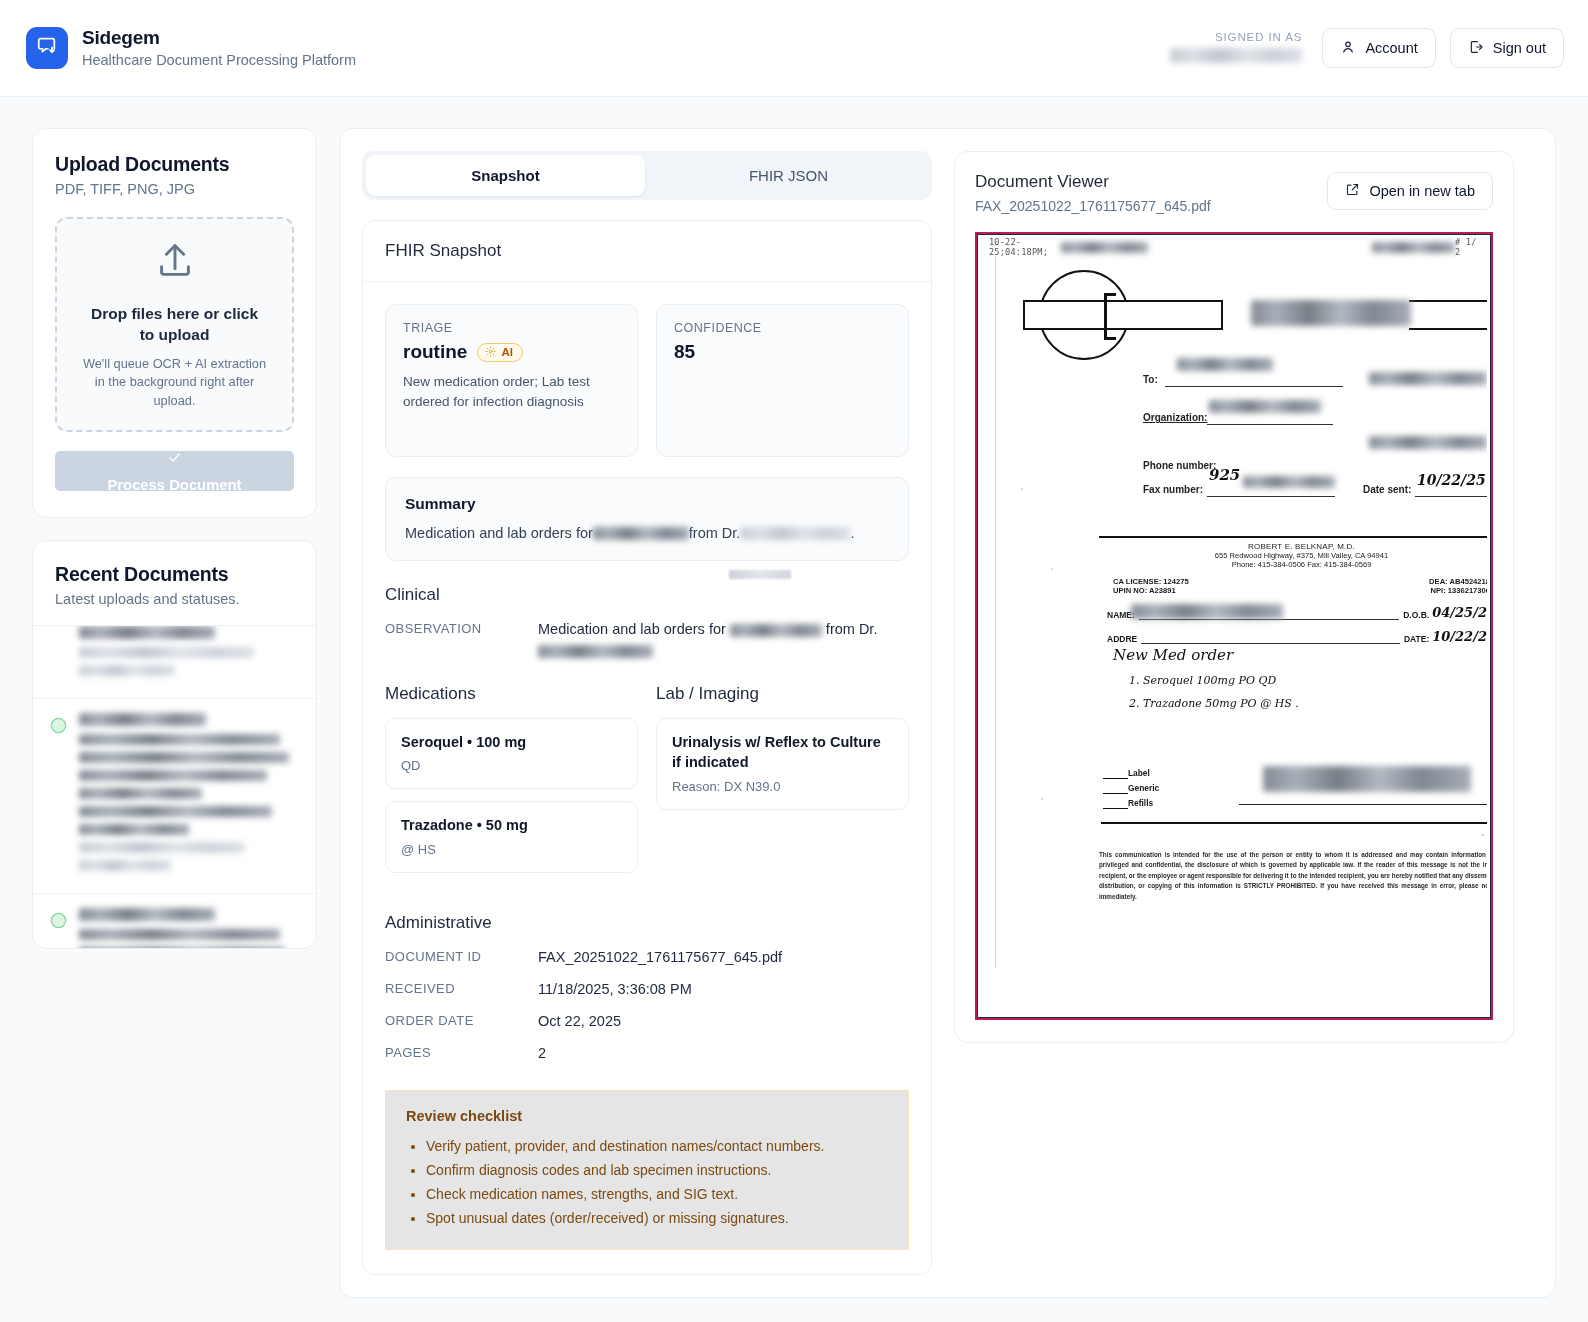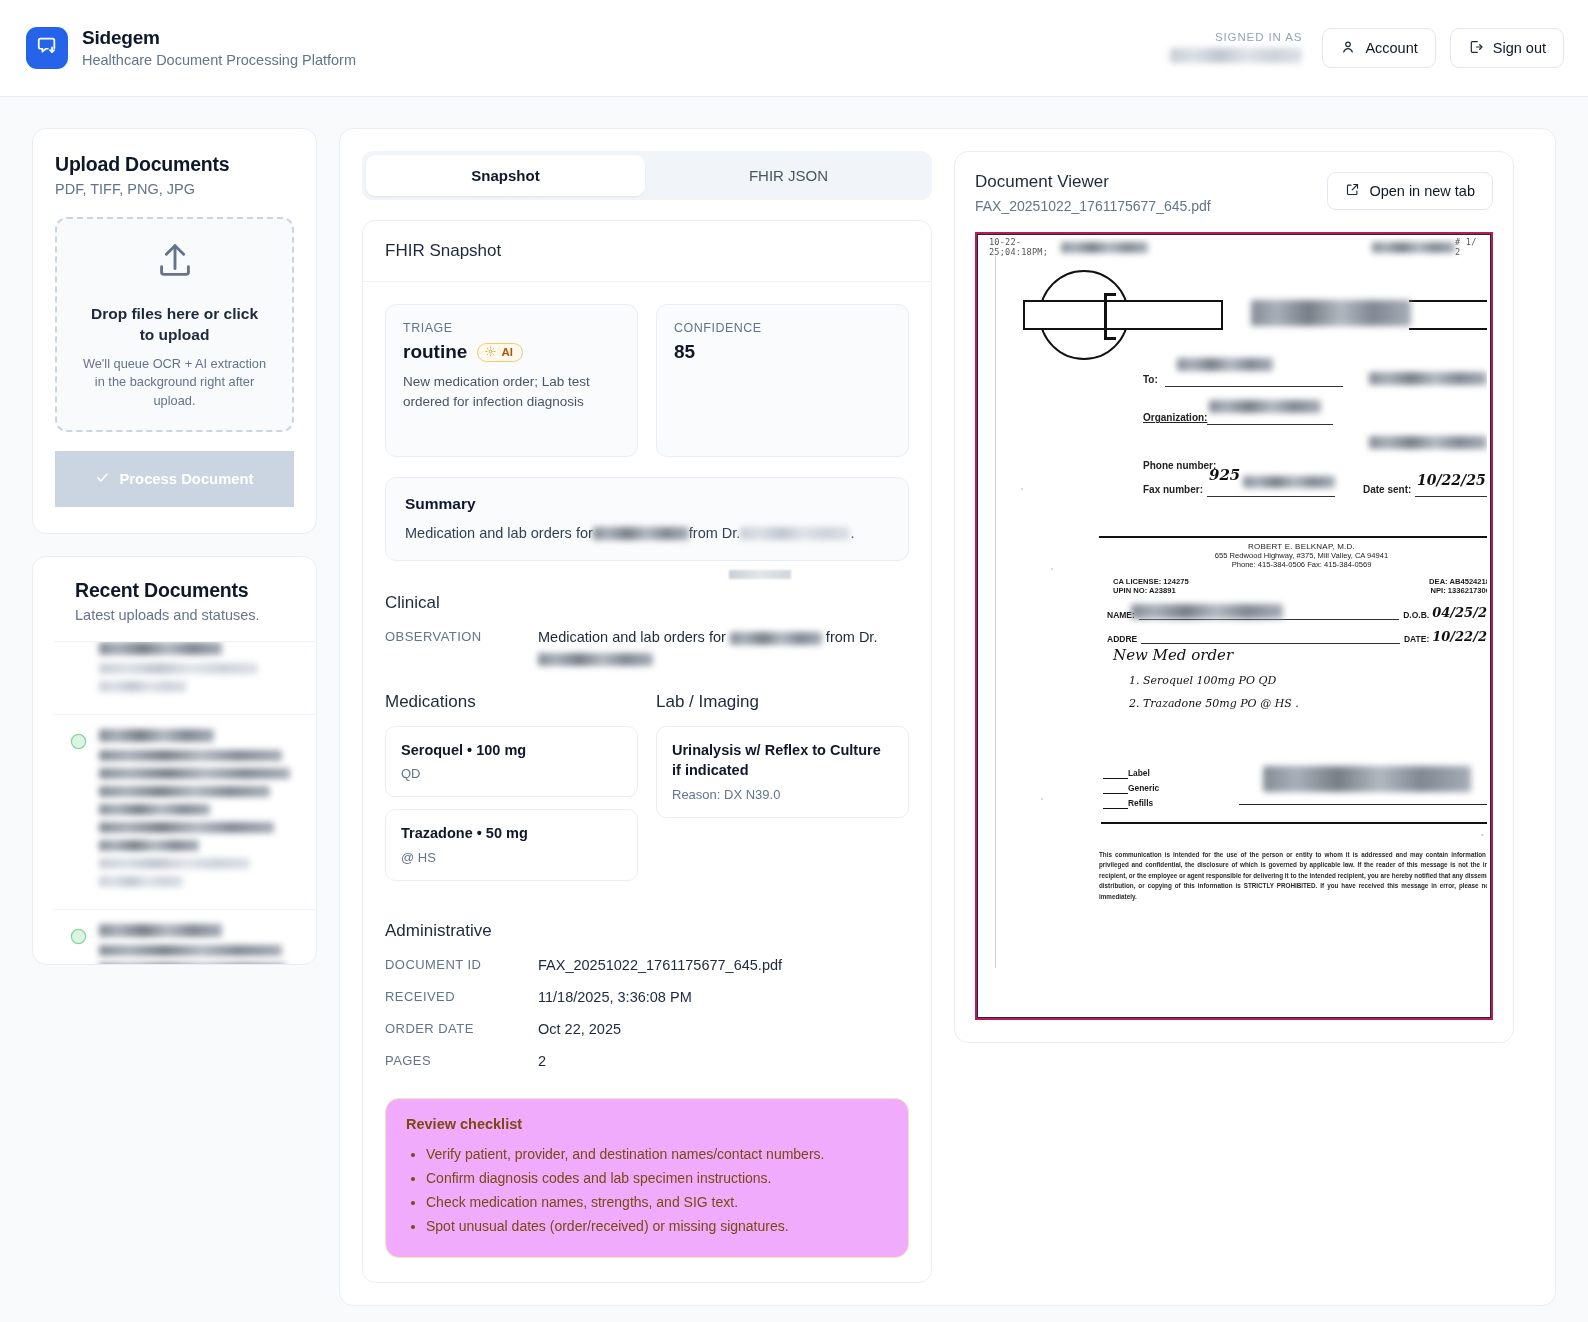--- a/index.html
+++ b/index.html
@@ -50,42 +50,43 @@
     background: #fff; color: #0f172a;
     font-size: 14.5px; font-family: inherit; cursor: pointer;
   }
 
   
   .page { display: flex; gap: 22px; padding: 31px 32px 0 32px; }
   .col-left { width: 285px; flex: 0 0 285px; display: flex; flex-direction: column; gap: 22px; }
   .col-right { flex: 1; }
 
   .card {
-    background: #fff; border: 1px solid #e9eef4; border-radius: 14px; padding-left: 20px;
+    background: #fff; border: 1px solid #e9eef4; border-radius: 14px;
   }
 
   
   .upload-card { padding: 24px 22px 26px 22px; }
   .card-h1 { font-size: 19.5px; font-weight: 700; letter-spacing: -0.2px; }
   .card-sub { font-size: 14.5px; color: #64748b; margin-top: 5px; }
   .dropzone {
     margin-top: 20px; height: 215px;
     border: 2px dashed #cbd5e1; border-radius: 12px;
     background: #f8fafc;
     display: flex; flex-direction: column; align-items: center; justify-content: center;
     text-align: center; padding: 0 20px;
   }
   .dz-title { font-size: 15.5px; font-weight: 700; color: #1e293b; margin-top: 16px; line-height: 1.35; max-width: 180px;}
   .dz-sub { font-size: 12.8px; color: #64748b; line-height: 1.48; margin-top: 9px; max-width: 186px; }
   .process-btn {
-    margin-top: 19px; width: 100%; height: 56px;
-    background: #cbd5e1; color: #ffffff; border: none; border-radius: 0;
+    margin-top: 19px; width: 100%; height: 40px;
+    background: #cbd5e1; color: #ffffff; border: none; border-radius: 5px;
     font-size: 14.8px; font-weight: 700; font-family: inherit;
     display: flex; align-items: center; justify-content: center; gap: 9px;
     cursor: not-allowed;
+    flex-direction: column;
   }
 
   
   .recent-head { padding: 22px 22px 18px 22px; border-bottom: 1px solid #eef2f7; }
   .recent-list { max-height: 322px; overflow: hidden; }
   .rdoc {
     display: flex; gap: 11px; padding: 14px 18px 15px 16px;
     border-bottom: 1px solid #f1f5f9;
   }
   .rdoc.partial { padding-top: 0; }
@@ -130,37 +131,37 @@
   }
   .summary-t { font-size: 15.5px; font-weight: 700; }
   .summary-p { font-size: 14.5px; color: #334155; margin-top: 12px; display: flex; align-items: center; flex-wrap: wrap; gap: 0; }
 
   .sig-mark {
     height: 9px; width: 62px; margin: 9px 0 0 auto; margin-right: 118px;
     background: linear-gradient(90deg,#b9c0ca,#dadfe6,#c2c8d1);
     filter: blur(1.1px); opacity: .75;
   }
 
-  .sec-h { font-size: 17px; color: #1e293b; margin-top: 14px; margin-bottom: 14px; }
+  .sec-h { font-size: 17px; color: #1e293b; margin-top: 6px; margin-bottom: 14px; }
   .kv { display: flex; align-items: flex-start; margin-bottom: 11px; }
   .k { width: 153px; flex: 0 0 153px; font-size: 13px; letter-spacing: 0.45px; color: #64748b; padding-top: 2px; }
   .v { font-size: 14.5px; color: #1e293b; line-height: 1.45; }
 
   .two-col { display: flex; gap: 18px; margin-top: 8px; }
   .two-col > div { flex: 1; }
   .item-card {
     border: 1px solid #e9eef4; border-radius: 10px; background: #fff;
     padding: 13px 15px 15px 15px; margin-bottom: 12px;
   }
   .item-t { font-size: 14.5px; font-weight: 700; color: #0f172a; line-height: 1.4; }
   .item-s { font-size: 13px; color: #64748b; margin-top: 6px; }
 
   .checklist {
-    margin-top: 26px; border: 1px solid #f5e3b8; background: #f0abfc;
-    border-radius: 14px; padding: 17px 20px 19px 20px; color: #7a4a12;
+    margin-top: 26px; border: 1px solid #f5e3b8; background: #e5e5e5;
+    border-radius: 1px; padding: 17px 20px 19px 20px; color: #7a4a12;
   }
   .chk-t { font-size: 14.5px; font-weight: 700; margin-bottom: 10px; }
   .checklist ul { margin-left: 20px; }
   .checklist li { font-size: 14px; line-height: 1.72; }
 
   
   .viewer { margin-left: 22px; width: 560px; flex: 0 0 560px; }
   .viewer-card { padding: 20px 20px 22px 20px; }
   .viewer-head { display: flex; align-items: flex-start; }
   .viewer-t { font-size: 17px; color: #1e293b; }

